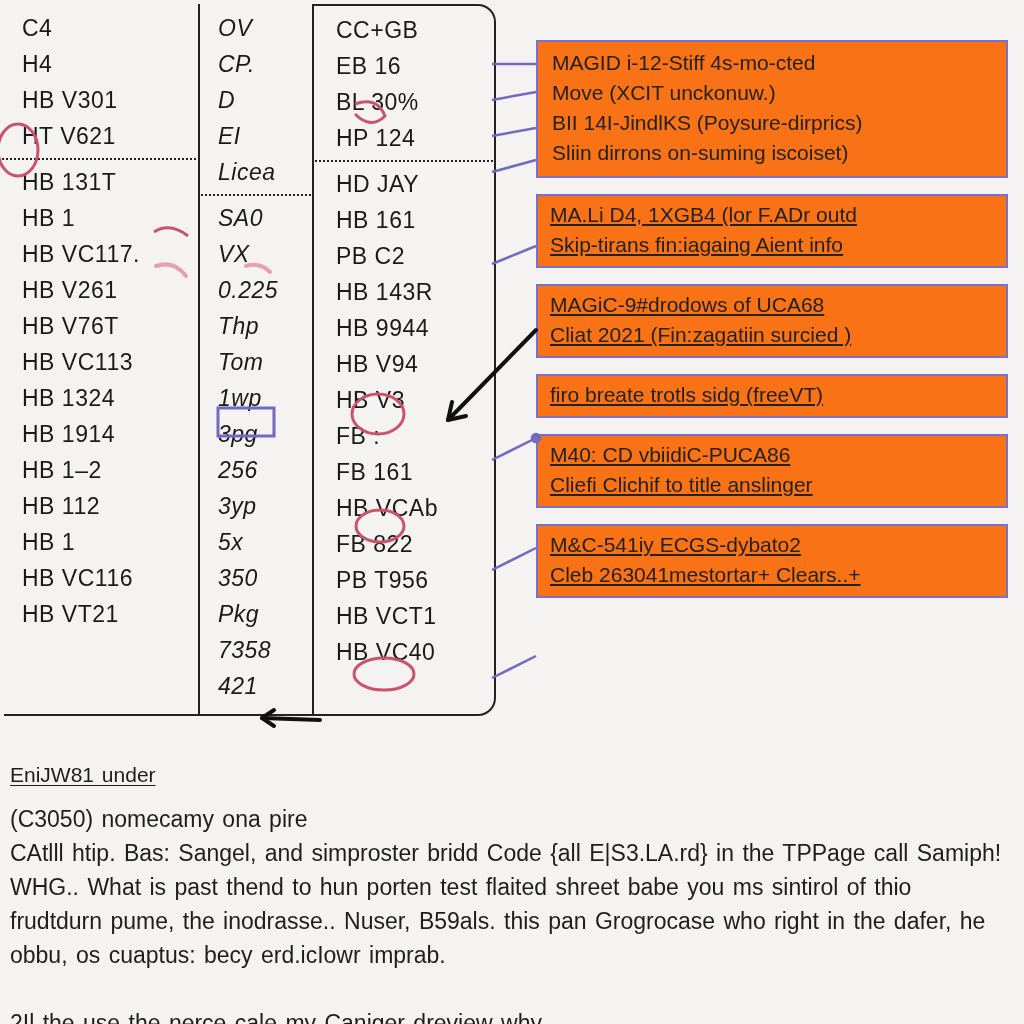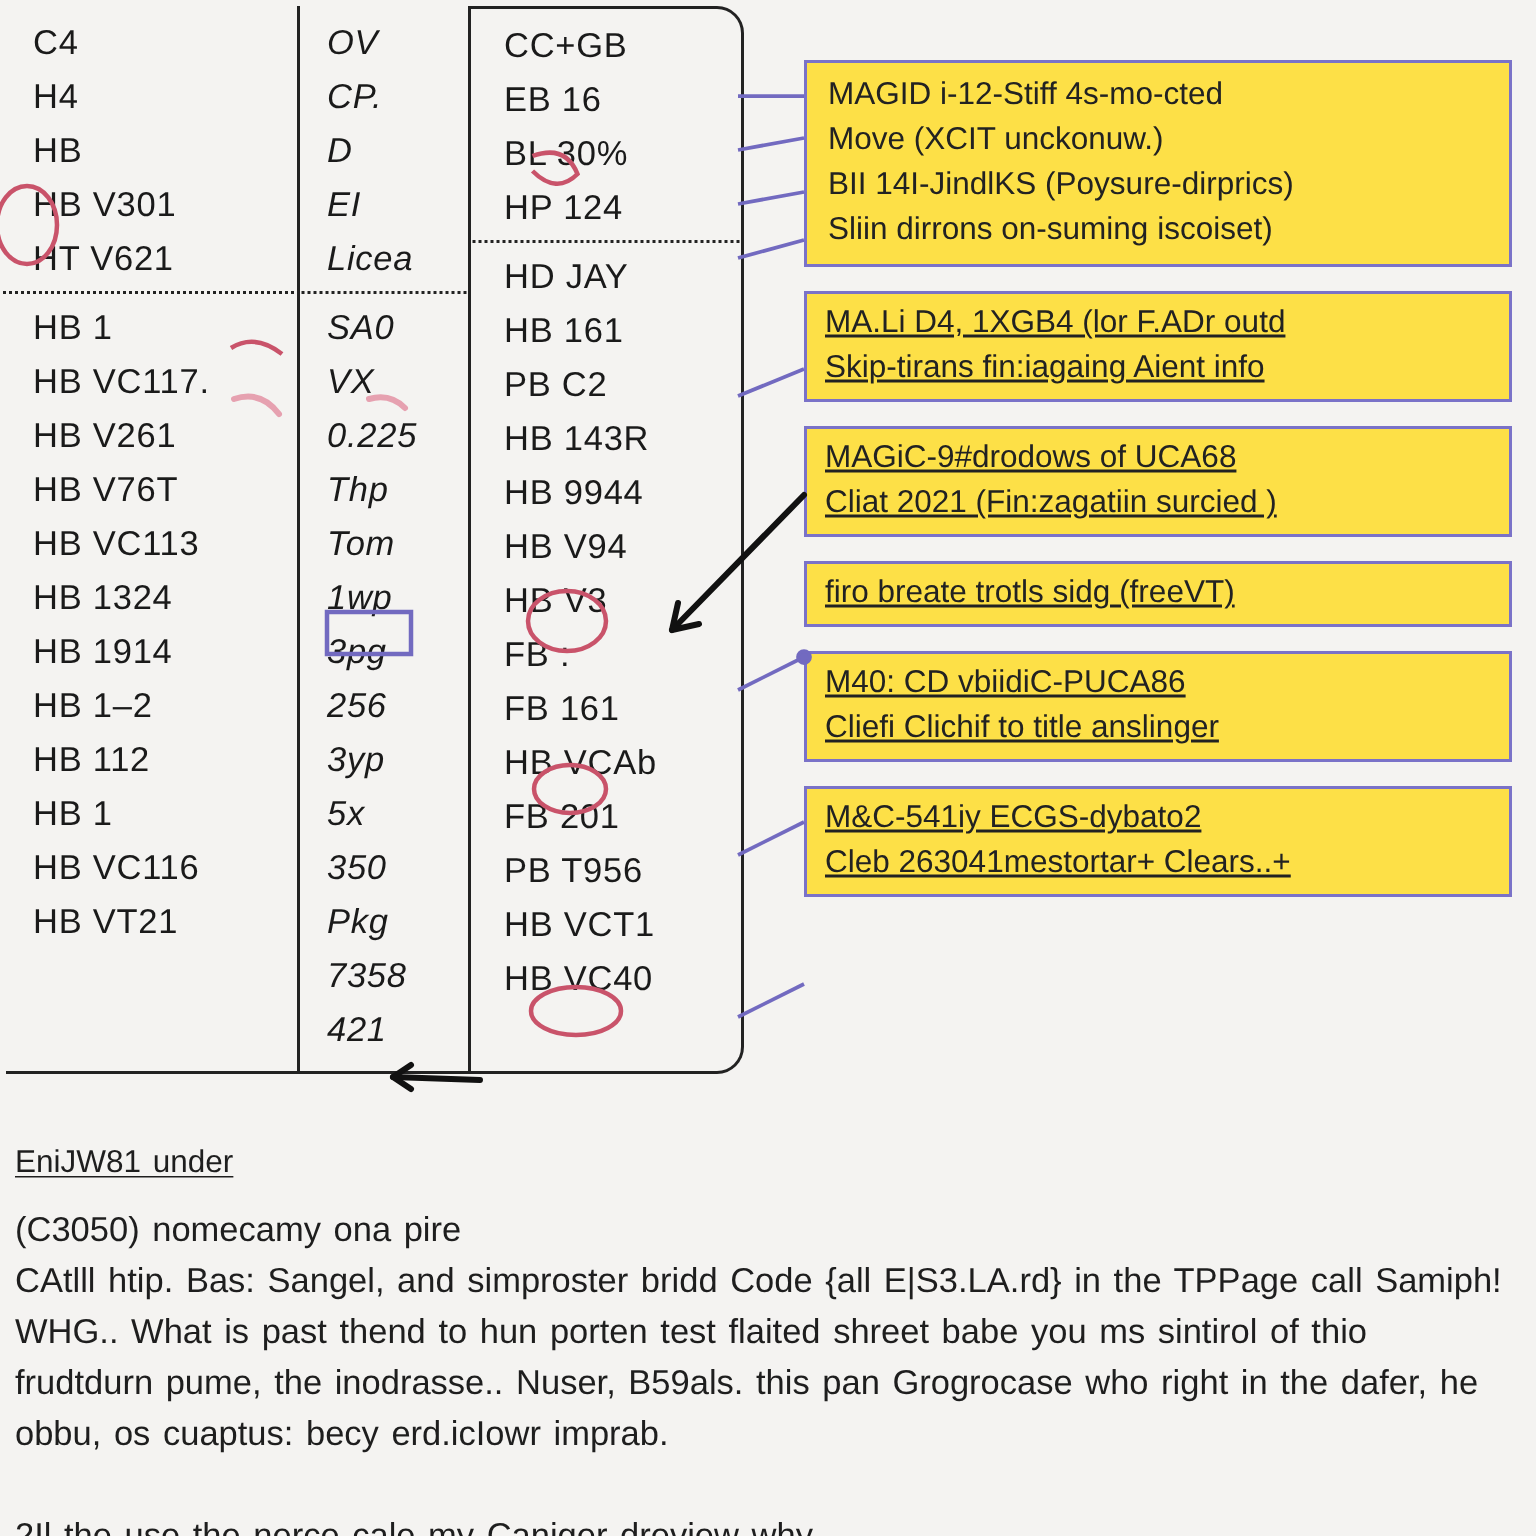--- a/index.html
+++ b/index.html
@@ -51,21 +51,21 @@
 
   
   .cards {
     position: absolute;
     left: 536px;
     top: 40px;
     width: 472px;
   }
   .card {
     border: 2px solid #7a72c8;
-    background: #fde047;
+    background: #f97316;
     padding: 6px 14px 8px 14px;
     margin-bottom: 16px;
     font-size: 21px;
     line-height: 30px;
     color: #222;
     box-sizing: border-box;
   }
   .card.tight { padding: 4px 12px 6px 12px; text-decoration: underline; }
   .card .title { font-weight: 500; }
   
@@ -98,24 +98,24 @@
 </style>
 </head>
 <body>
 
 <div class="page">
 
   <div class="cols">
     <div class="col col1" id="col1">
         <div class="row">C4</div>
         <div class="row">H4</div>
-        <div class="row">HB</div>
         <div class="row">HB V301</div>
         <div class="row">HT V621</div>
         <div class="divider"></div>
+        <div class="row">HB  131T</div>
         <div class="row">HB  1</div>
         <div class="row">HB  VC117.</div>
         <div class="row">HB  V261</div>
         <div class="row">HB  V76T</div>
         <div class="row">HB  VC113</div>
         <div class="row">HB  1324</div>
         <div class="row">HB  1914</div>
         <div class="row">HB  1–2</div>
         <div class="row">HB  112</div>
         <div class="row">HB  1</div>
@@ -153,21 +153,21 @@
         <div class="row">HD JAY</div>
         <div class="row">HB  161</div>
         <div class="row">PB  C2</div>
         <div class="row">HB  143R</div>
         <div class="row">HB  9944</div>
         <div class="row">HB  V94</div>
         <div class="row">HB  V3</div>
         <div class="row">FB    :</div>
         <div class="row">FB  161</div>
         <div class="row">HB  VCAb</div>
-        <div class="row">FB  201</div>
+        <div class="row">FB  822</div>
         <div class="row">PB  T956</div>
         <div class="row">HB  VCT1</div>
         <div class="row">HB  VC40</div>
       </div>
   </div>
 
   <div class="cards" id="cards">
       <div class="card">
         <div class="title">MAGID i-12-Stiff 4s-mo-cted</div>
         <div class="">Move (XCIT unckonuw.)</div>

